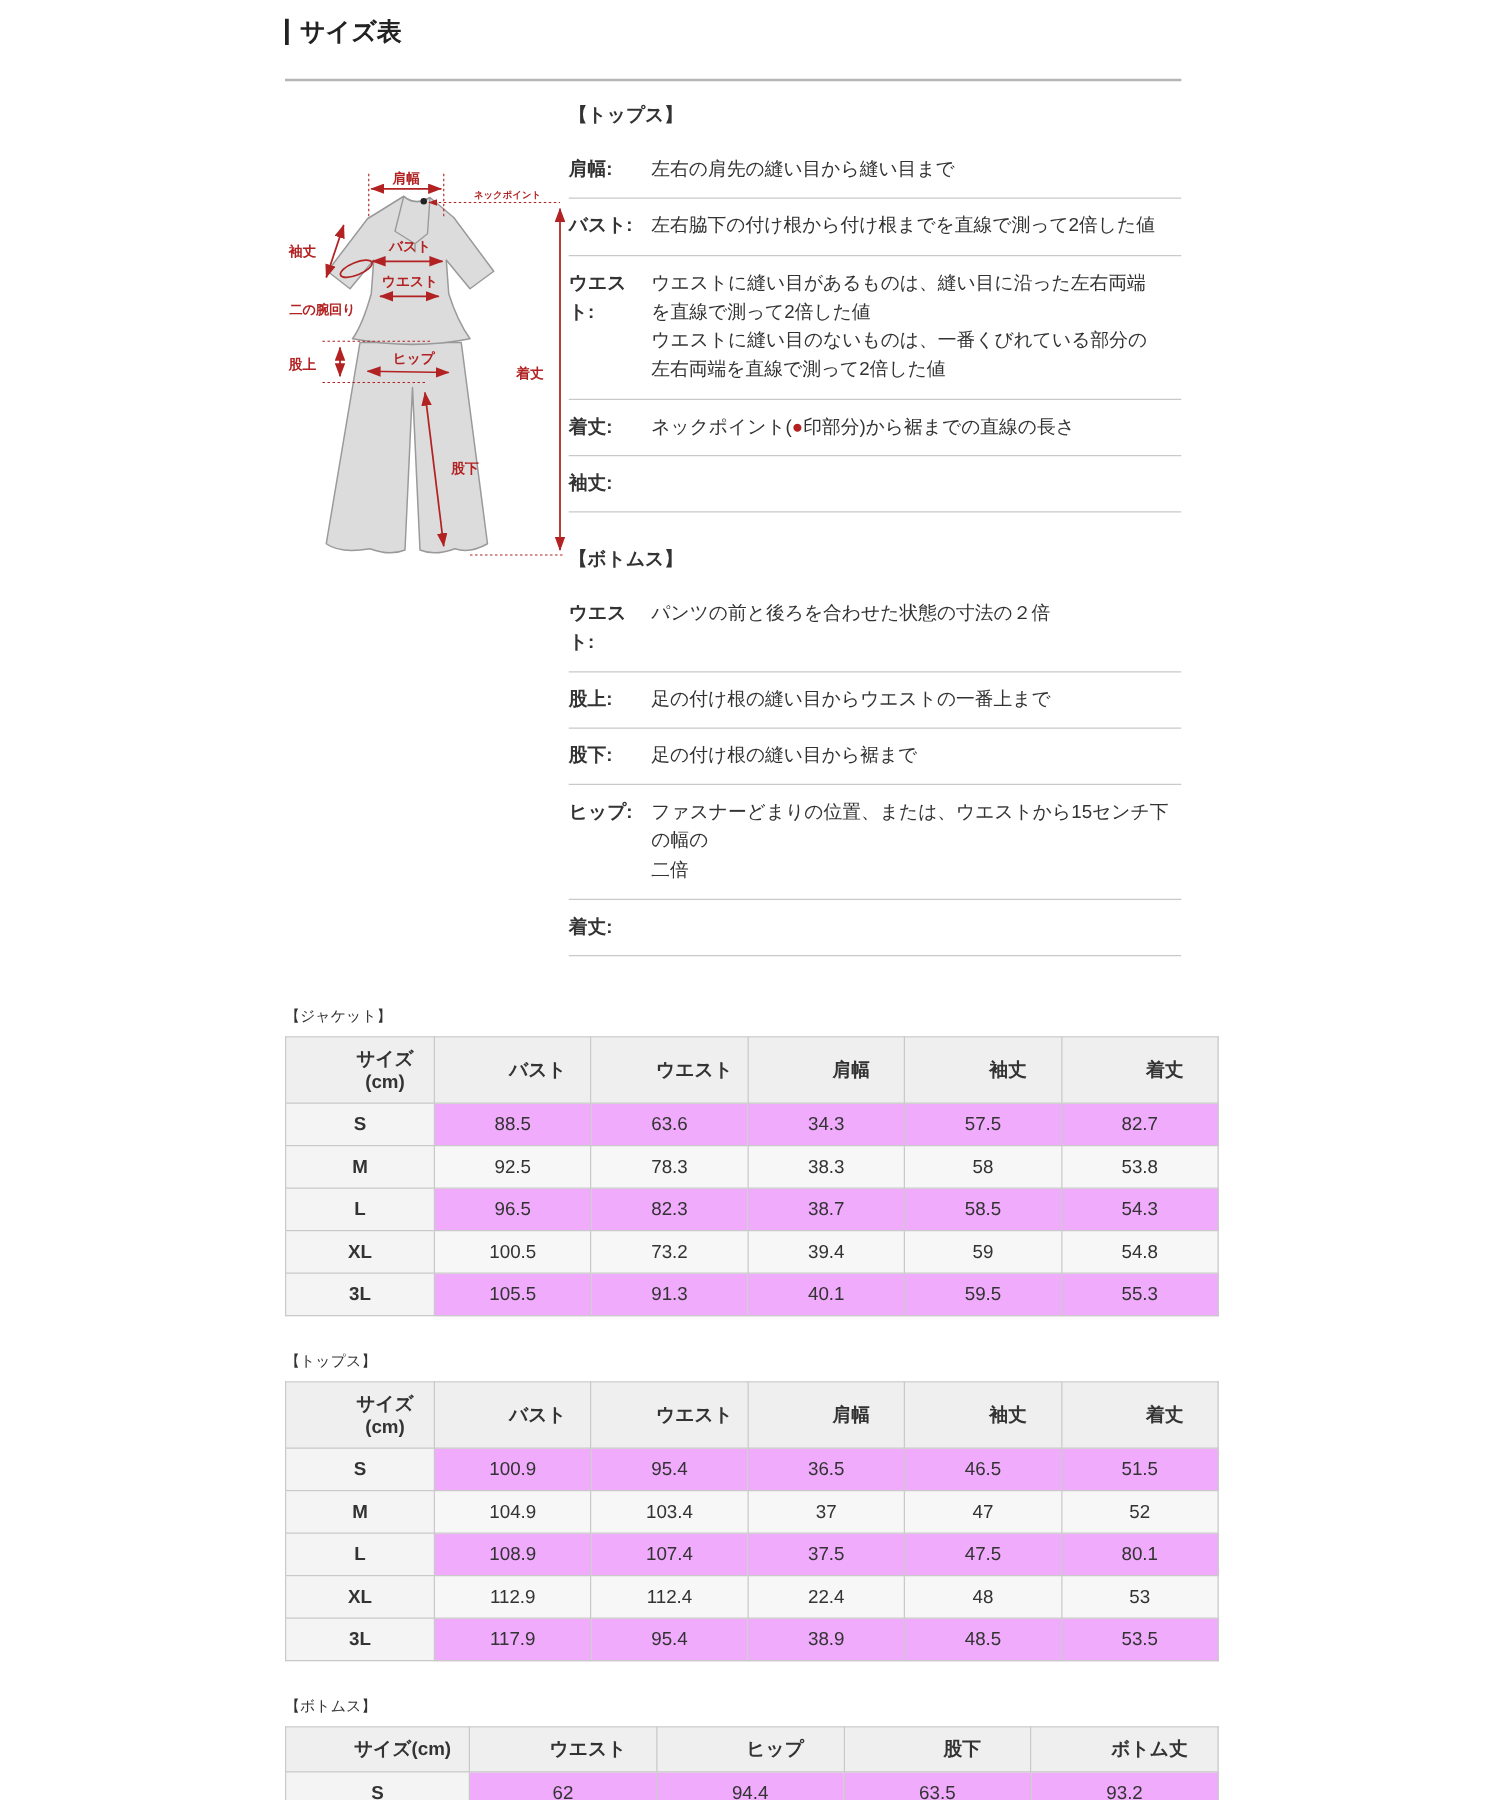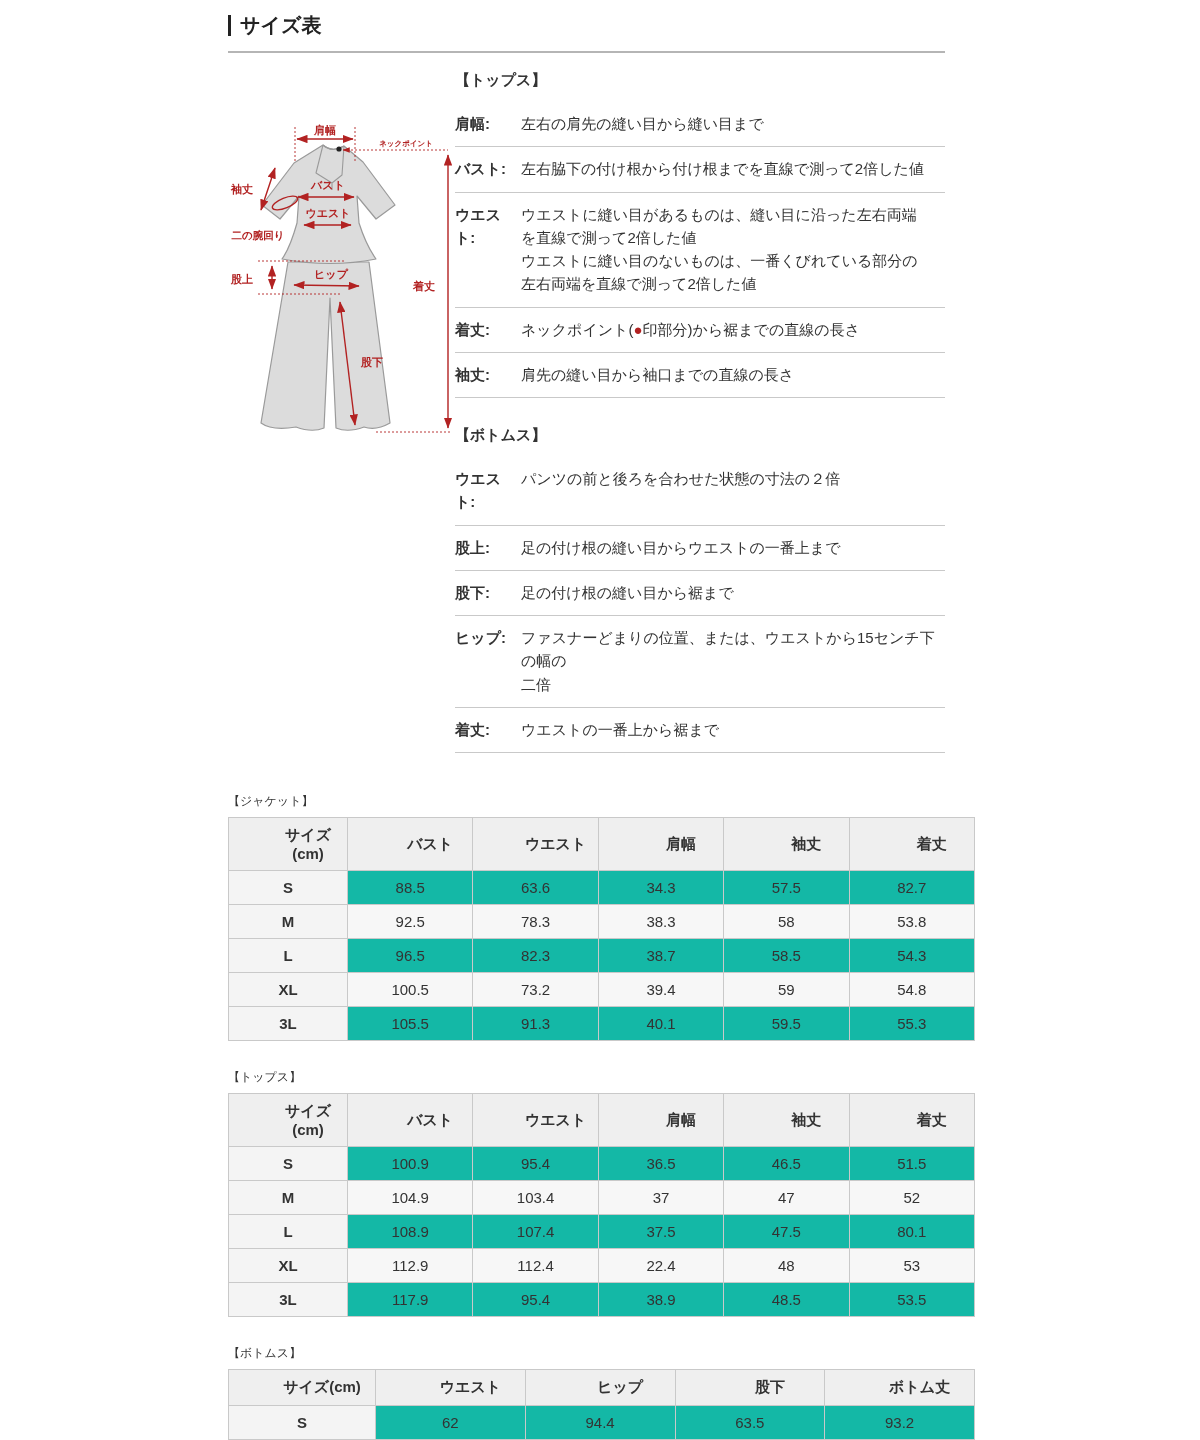--- a/index.html
+++ b/index.html
@@ -13,21 +13,21 @@
     --gstroke:#9a9a9a;
   }
   *{box-sizing:border-box;margin:0;padding:0;}
   body{
     width:1200px;height:1440px;background:#fff;color:var(--text);
     font-family:"Liberation Sans","DejaVu Sans",sans-serif;
     overflow:hidden;
   }
   .container{margin-left:228px;width:747px;padding-top:12px;}
   
-  .page-title-wrap{width:717px;border-bottom:2px solid #b5b5b5;padding-bottom:12px;}
+  .page-title-wrap{width:717px;border-bottom:2px solid #b5b5b5;padding-bottom:24px;}
   .page-title{font-size:20px;font-weight:bold;color:#222;display:flex;align-items:center;}
   .accent-bar{display:inline-block;width:3px;height:21px;background:#222;margin-right:9px;}
   
   .measure-section{display:flex;margin-top:12px;}
   .diagram-col{width:227px;flex:none;}
   .diagram-col svg{margin-top:58px;display:block;}
   .spec-col{width:490px;flex:none;font-size:15px;}
   .spec-heading{font-weight:bold;font-size:15px;padding:6px 0 12px 0;}
   .spec-heading.second{margin-top:22px;}
   .spec-row{display:flex;border-bottom:1px solid var(--border);padding:10px 0 11px 0;line-height:1.55;}
@@ -35,21 +35,21 @@
   .spec-row .desc{flex:1;white-space:pre-line;}
   .red-dot{color:var(--red);}
   
   .table-block{margin-top:28px;}
   .table-block.first{margin-top:40px;}
   .table-title{font-weight:normal;font-size:12px;margin-bottom:7px;}
   table{border-collapse:collapse;width:747px;table-layout:fixed;font-size:15px;}
   th,td{border:1px solid var(--border);text-align:center;padding:8px 4px;}
   thead th{background:var(--head-bg);font-weight:bold;padding-left:44px;}
   tbody th{background:var(--rowhead-bg);font-weight:bold;}
-  tbody td{background:#14b8a6;}
+  tbody td{background:#f0abfc;}
   tbody tr:nth-child(even) td{background:var(--zebra);}
   table.cols-6 thead th:first-child{width:119px;}
   table.cols-5 thead th:first-child{width:147px;}
   
   .g-fill{fill:var(--garment);stroke:var(--gstroke);stroke-width:1.2;stroke-linejoin:round;}
   .g-line{fill:none;stroke:var(--gstroke);stroke-width:1.1;stroke-linejoin:round;}
   .r-line{stroke:var(--red);stroke-width:1.4;fill:none;}
   .r-dot{stroke:var(--red);stroke-width:0.9;fill:none;stroke-dasharray:2,2;}
   .r-text{fill:var(--red);font-weight:bold;font-size:11px;font-family:"Liberation Sans","DejaVu Sans",sans-serif;}
   .r-text-sm{fill:var(--red);font-weight:bold;font-size:7.5px;font-family:"Liberation Sans","DejaVu Sans",sans-serif;}
@@ -138,21 +138,20 @@
 を直線で測って2倍した値
 ウエストに縫い目のないものは、一番くびれている部分の
 左右両端を直線で測って2倍した値</span>
       </div>
       <div class="spec-row">
         <span class="term">着丈:</span>
         <span class="desc"><span>ネックポイント(</span><span class="red-dot">●</span><span>印部分)から裾までの直線の長さ</span></span>
       </div>
       <div class="spec-row">
         <span class="term">袖丈:</span>
-        <span class="desc">肩先の縫い目から袖口までの直線の長さ</span>
       </div>
 
       <div class="spec-heading second">【ボトムス】</div>
 
       <div class="spec-row">
         <span class="term">ウエスト:</span>
         <span class="desc">パンツの前と後ろを合わせた状態の寸法の２倍</span>
       </div>
       <div class="spec-row">
         <span class="term">股上:</span>
@@ -162,21 +161,20 @@
         <span class="term">股下:</span>
         <span class="desc">足の付け根の縫い目から裾まで</span>
       </div>
       <div class="spec-row">
         <span class="term">ヒップ:</span>
         <span class="desc">ファスナーどまりの位置、または、ウエストから15センチ下の幅の
 二倍</span>
       </div>
       <div class="spec-row">
         <span class="term">着丈:</span>
-        <span class="desc">ウエストの一番上から裾まで</span>
       </div>
     </div>
   </div>
 
   <div class="table-block first">
     <div class="table-title">【ジャケット】</div>
     <table class="cols-6">
         <thead>
           <tr>
             <th>サイズ(cm)</th>

